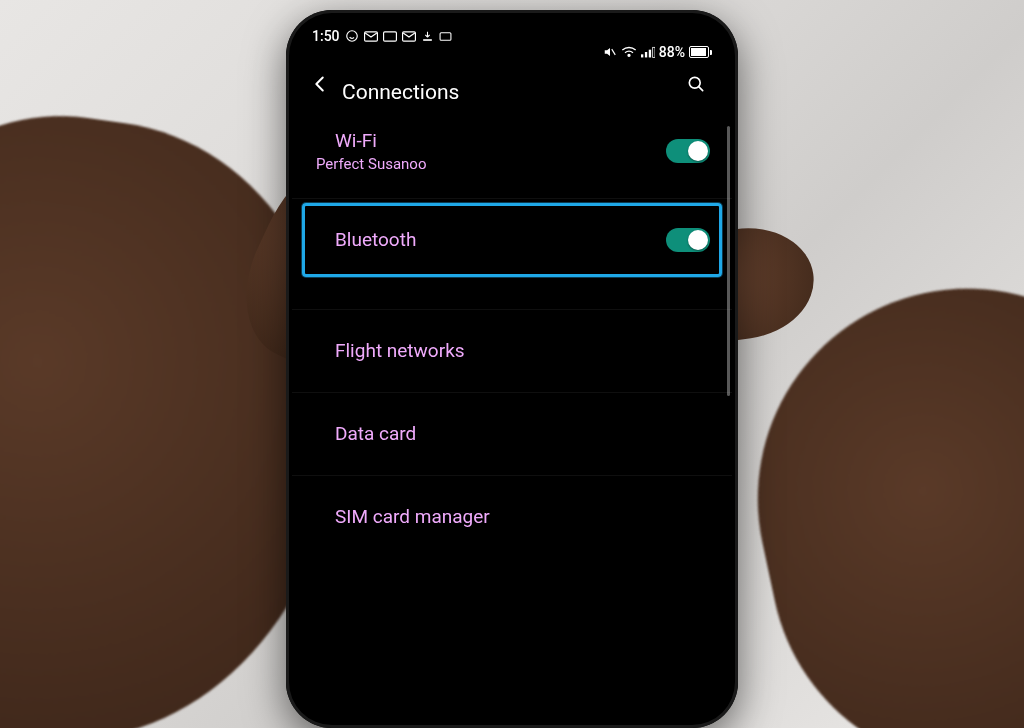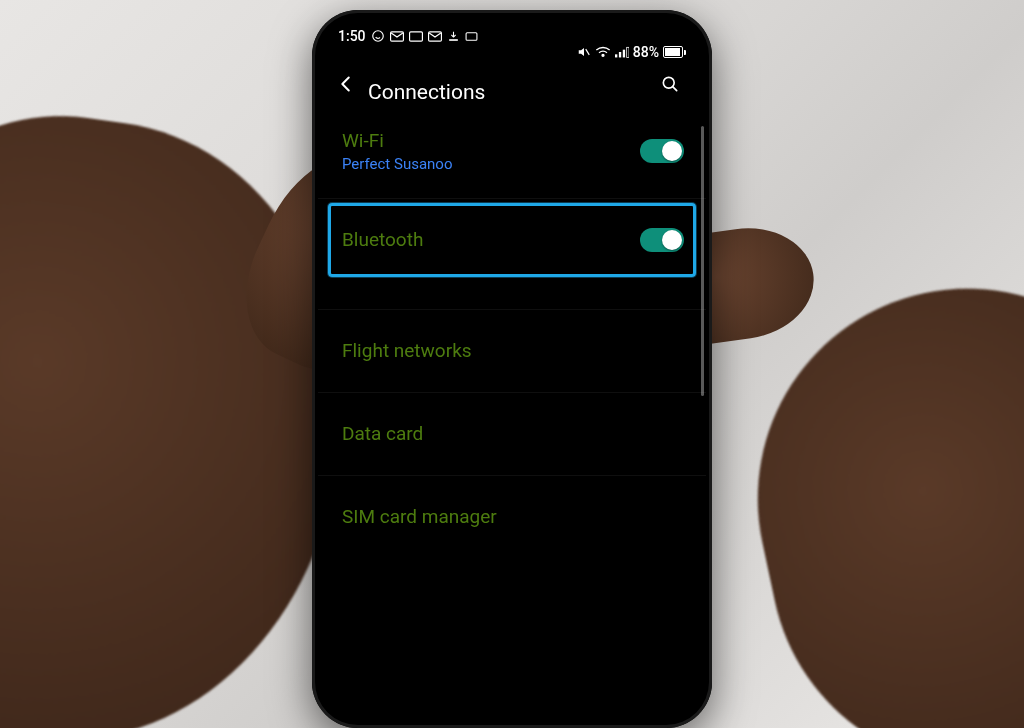--- a/index.html
+++ b/index.html
@@ -10,21 +10,21 @@
   
   .hand-left,.hand-right{position:absolute;background:radial-gradient(circle at 40% 40%,#5a3a28,#3a2418);filter:blur(1px);}
   .hand-left{width:520px;height:620px;left:-180px;top:120px;border-radius:260px 300px 300px 260px / 300px 360px 360px 300px;transform:rotate(8deg);}
   .hand-right{width:420px;height:480px;right:-160px;bottom:-40px;border-radius:260px;transform:rotate(-12deg);}
   .thumb{position:absolute;left:260px;top:150px;width:150px;height:220px;background:radial-gradient(circle at 45% 35%,#6b4531,#3d2618);border-radius:80px 90px 70px 70px / 120px 140px 100px 100px;transform:rotate(25deg);}
   .finger-r{position:absolute;right:210px;top:230px;width:160px;height:110px;background:radial-gradient(circle at 40% 40%,#6b4531,#3e2719);border-radius:60px 90px 90px 60px / 60px 70px 70px 60px;transform:rotate(-8deg);}
 
   .phone{
     position:relative;z-index:5;
     margin-top:10px;
-    width:400px;height:718px;
+    width:452px;height:718px;
     background:#000;
     border-radius:46px;
     box-shadow:0 0 0 3px #1a1a1a inset,0 12px 40px rgba(0,0,0,.55);
     overflow:hidden;
   }
   .screen{
     position:absolute;inset:6px;background:#000;border-radius:40px;overflow:hidden;color:#fff;
   }
 
   
@@ -48,22 +48,22 @@
   .list{padding:0 0 0 0;}
   .section-gap{height:14px;background:transparent;}
   .row{
     display:flex;align-items:center;min-height:58px;padding:12px 22px 12px 24px;
     border-top:1px solid rgba(255,255,255,.06);
     position:relative;
   }
   .row:first-child{border-top:none;}
   .row.tall{min-height:70px;}
   .row-text{flex:1;display:flex;flex-direction:column;gap:2px;}
-  .row-title{font-size:19px;color:#4d7c0f;line-height:1.25;}
-  .row-sub{font-size:15px;color:#3b82f6;}
+  .row-title{font-size:19px;color:#f0abfc;line-height:1.25;margin-left:19px;}
+  .row-sub{font-size:15px;color:#f0abfc;}
   .highlight{
     position:absolute;inset:4px 10px 4px 10px;border:3px solid #1fa8e8;border-radius:4px;pointer-events:none;
     box-shadow:0 0 0 1px rgba(31,168,232,.35);
   }
   .toggle{width:44px;height:24px;border-radius:14px;position:relative;flex-shrink:0;}
   .toggle.on{background:#0e8f7a;}
   .toggle.off{background:#3a3a3a;border:1px solid #888;}
   .knob{position:absolute;top:2px;width:20px;height:20px;border-radius:50%;background:#fff;box-shadow:0 1px 2px rgba(0,0,0,.4);}
   .toggle.on .knob{right:2px;}
   .toggle.off .knob{left:2px;}

